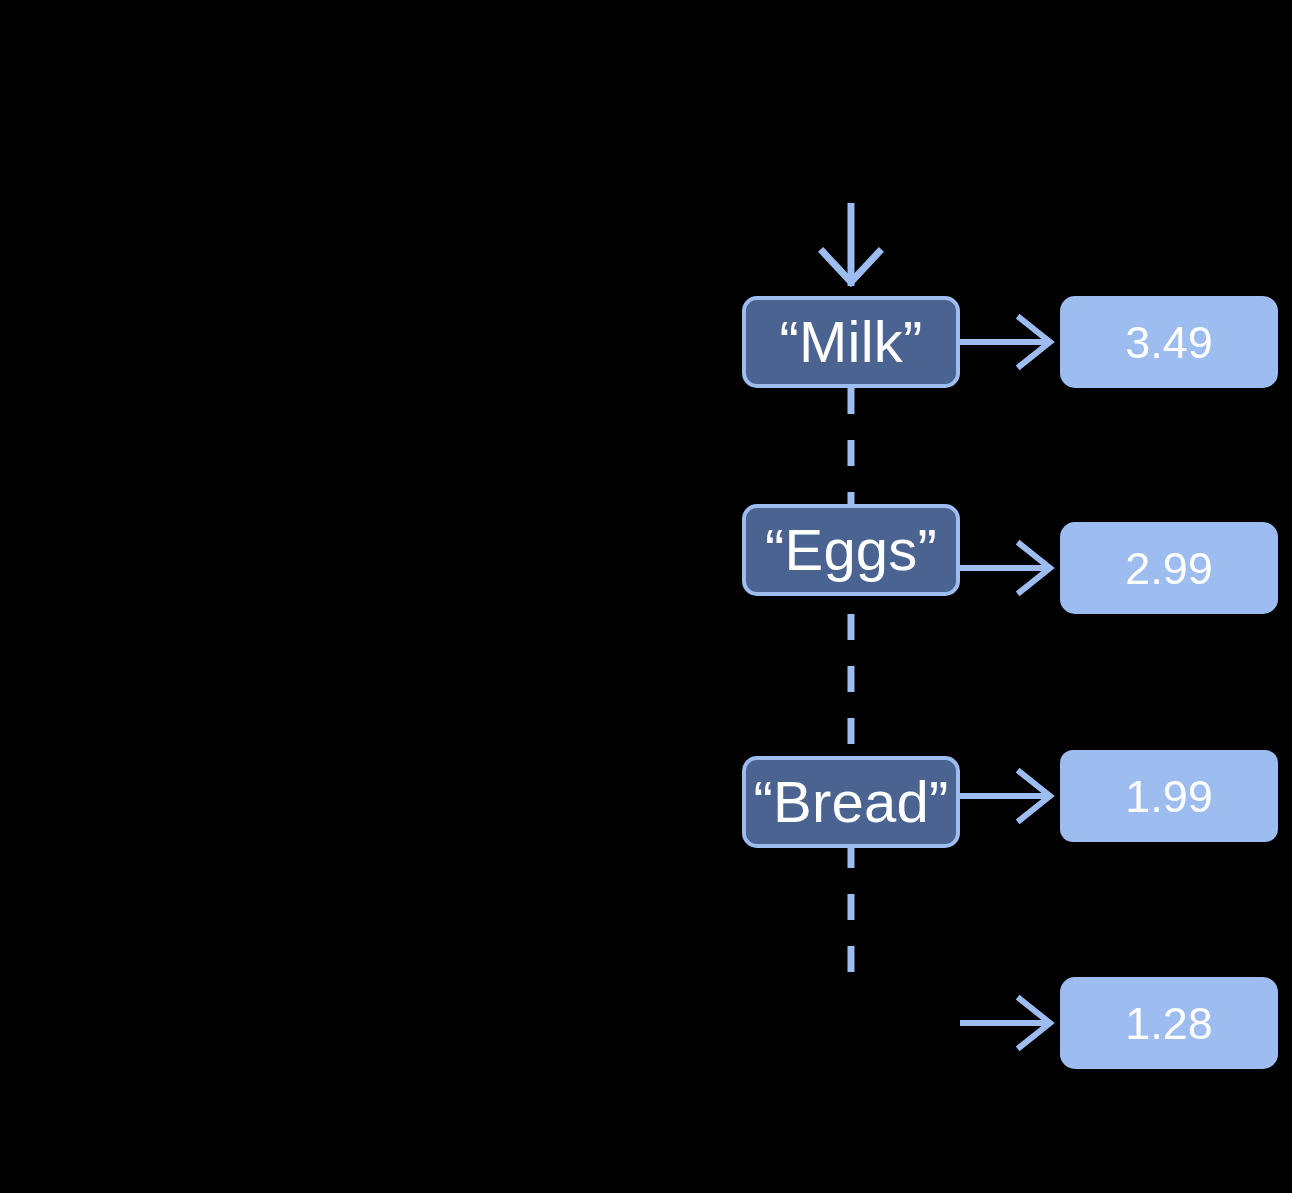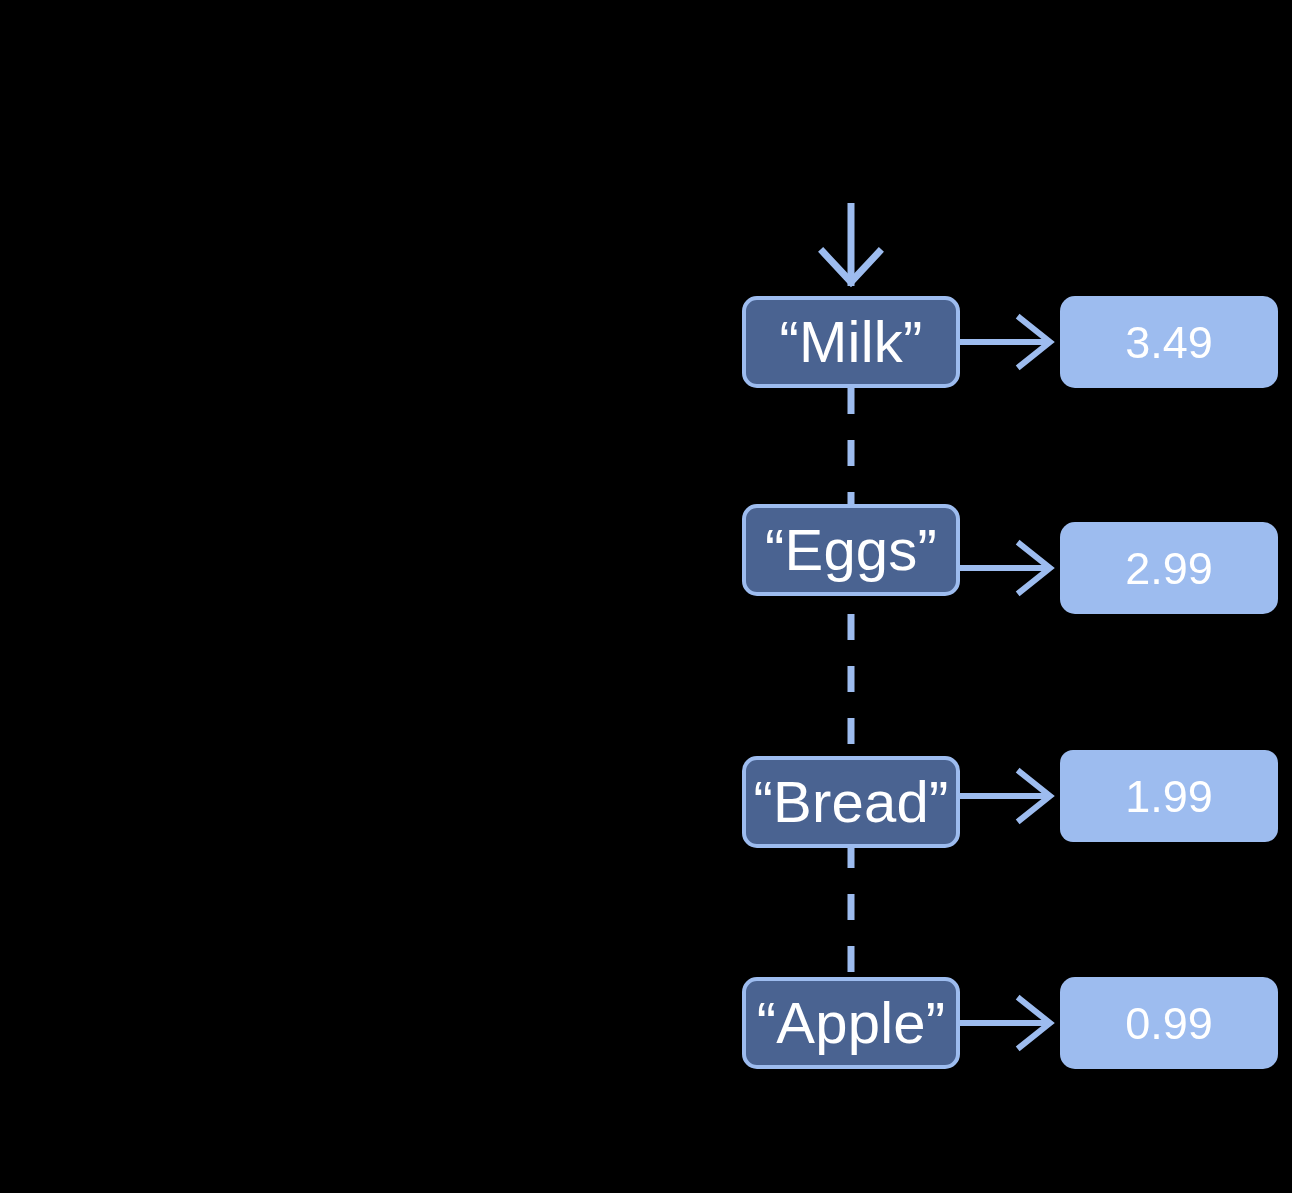--- a/index.html
+++ b/index.html
@@ -106,30 +106,27 @@
 
   <div class="node-box" style="top:296px;">
     <span>“Milk”</span>
   </div>
   <div class="node-box" style="top:504px;">
     <span>“Eggs”</span>
   </div>
   <div class="node-box" style="top:740px;margin-top:16px;">
     <span>“Bread”</span>
   </div>
-  <div class="node-box" style="top:977px;">
-    <span>“Apple”</span>
-  </div>
 
   <div class="value-box" style="top:296px;">
     <span>3.49</span>
   </div>
   <div class="value-box" style="top:522px;">
     <span>2.99</span>
   </div>
   <div class="value-box" style="top:750px;border-radius:13px;">
     <span>1.99</span>
   </div>
   <div class="value-box" style="top:977px;">
-    <span>0.99</span>
+    <span>1.28</span>
   </div>
 
 </div>
 
 </body></html>

